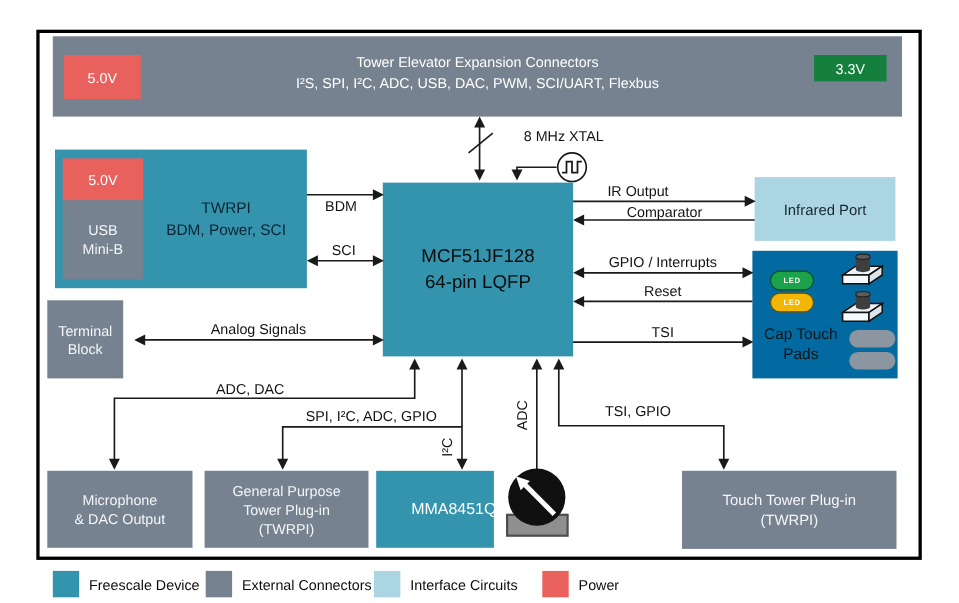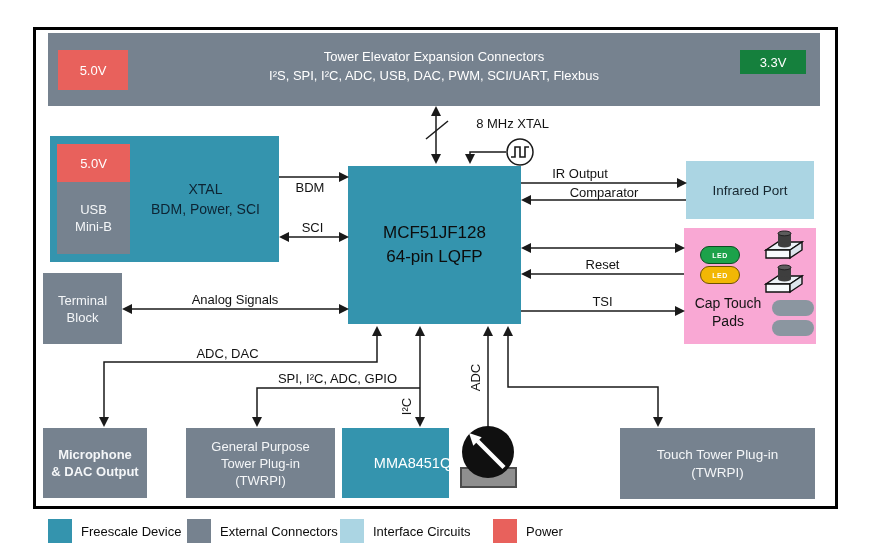--- a/index.html
+++ b/index.html
@@ -58,40 +58,40 @@
 
   <div class="block" style="left: 50px; top: 136px; width: 229px; height: 126px; background-color: rgb(52, 148, 174);">
     <div class="pwr abs" style="left: 7px; top: 8px; width: 73px; height: 38px; background-color: rgb(232, 97, 92);">
       <span>5.0V</span>
     </div>
     <div class="abs blk-13 gray-txt" style="left: 7px; top: 46px; width: 73px; height: 72px; display: flex; flex-direction: column; align-items: center; justify-content: center; background-color: rgb(118, 130, 143);">
       <div>USB</div>
       <div>Mini-B</div>
     </div>
     <div class="abs osbdm-txt" style="left:84px;top:43px;width:143px;text-align:center;">
-      <div>XTAL</div>
+      <div>TWRPI</div>
       <div>BDM, Power, SCI</div>
     </div>
   </div>
 
   <div class="block mcu-txt" style="left: 348px; top: 166px; width: 173px; height: 158px; background-color: rgb(52, 148, 174);">
     <div>MCF51JF128</div>
     <div>64-pin LQFP</div>
   </div>
 
-  <div class="block blk-13 gray-txt" style="left: 43px; top: 273px; width: 79px; height: 71px; background-color: rgb(118, 130, 143);">
+  <div class="block blk-13 gray-txt" style="left: 43px; top: 273px; width: 69px; height: 71px; background-color: rgb(118, 130, 143);">
     <div>Terminal</div>
     <div>Block</div>
   </div>
 
   <div class="block" style="left: 686px; top: 161px; width: 128px; height: 58px; font-size: 13.5px; color: rgb(22, 38, 47); background-color: rgb(171, 213, 227);">
     <div>Infrared Port</div>
   </div>
 
-  <div class="block" style="left: 684px; top: 228px; width: 132px; height: 116px; background-color: #f9a8d4;">
+  <div class="block" style="left: 684px; top: 228px; width: 132px; height: 116px; background-color: #0369a1;">
     <div class="led g" style="left: 16px; top: 18px; background-color: rgb(28, 162, 74);">
       <span>LED</span>
     </div>
     <div class="led y" style="left: 16px; top: 38px; background-color: rgb(242, 183, 5);">
       <span>LED</span>
     </div>
     <svg class="btn-ic" style="left:80px;top:2px;" width="40" height="32" viewBox="0 0 40 32">
       <polygon points="2,20 26,20 38,12 14,12" fill="#edf2f7" stroke="#111" stroke-width="1.4"></polygon>
       <polygon points="2,20 26,20 26,28 2,28" fill="#f7fafc" stroke="#111" stroke-width="1.4"></polygon>
       <polygon points="26,20 38,12 38,20 26,28" fill="#dde5ec" stroke="#111" stroke-width="1.4"></polygon>
@@ -108,21 +108,21 @@
       <ellipse cx="20.5" cy="3.4" rx="6.5" ry="2.4" fill="#5c5c5c" stroke="#222" stroke-width="1"></ellipse>
     </svg>
     <div class="abs" style="left:0px;top:66px;width:88px;font-size:14px;line-height:18px;color:#141414;text-align:center;">
       <div>Cap Touch</div>
       <div>Pads</div>
     </div>
     <div class="pad" style="left: 88px; top: 72px; background-color: rgb(139, 150, 160);"></div>
     <div class="pad" style="left: 88px; top: 92px; background-color: rgb(139, 150, 160);"></div>
   </div>
 
-  <div class="block blk-13 gray-txt" style="left: 43px; top: 428px; width: 104px; height: 70px; background-color: rgb(118, 130, 143); font-weight: bold;">
+  <div class="block blk-13 gray-txt" style="left: 43px; top: 428px; width: 132px; height: 70px; background-color: rgb(118, 130, 143);">
     <div>Microphone</div>
     <div>&amp; DAC Output</div>
   </div>
 
   <div class="block blk-13 gray-txt" style="left: 186px; top: 428px; width: 149px; height: 70px; background-color: rgb(118, 130, 143);">
     <div>General Purpose</div>
     <div>Tower Plug-in</div>
     <div>(TWRPI)</div>
   </div>
 
@@ -134,24 +134,26 @@
     <div>Touch Tower Plug-in</div>
     <div>(TWRPI)</div>
   </div>
 
   <div class="label" style="left:455px;top:116px;width:115px;">8 MHz XTAL</div>
   <div class="label" style="left:285px;top:180px;width:50px;">BDM</div>
   <div class="label" style="left:290px;top:220px;width:45px;">SCI</div>
   <div class="label" style="left:165px;top:292px;width:140px;">Analog Signals</div>
   <div class="label" style="left:520px;top:166px;width:120px;text-align:center;">IR Output</div>
   <div class="label" style="left:544px;top:185px;width:120px;">Comparator</div>
+  <div class="label" style="left:530px;top:231px;width:145px;">GPIO / Interrupts</div>
   <div class="label" style="left:530px;top:257px;width:145px;">Reset</div>
   <div class="label" style="left:530px;top:294px;width:145px;">TSI</div>
   <div class="label" style="left:160px;top:346px;width:135px;">ADC, DAC</div>
   <div class="label" style="left:255px;top:371px;width:165px;text-align:center;">SPI, I²C, ADC, GPIO</div>
+  <div class="label" style="left:515px;top:366px;width:130px;">TSI, GPIO</div>
   <div class="vlabel" style="left:386px;top:399px;width:40px;">I²C</div>
   <div class="vlabel" style="left:455px;top:370px;width:40px;">ADC</div>
 
   <svg class="overlay" width="872" height="548">
     <g stroke="#1a1a1a" stroke-width="1.5" fill="none">
 
       <line x1="436" y1="110" x2="436" y2="160"></line>
       <line x1="426" y1="139" x2="448" y2="121"></line>
 
       <polyline points="506,152 470,152 470,159"></polyline>

